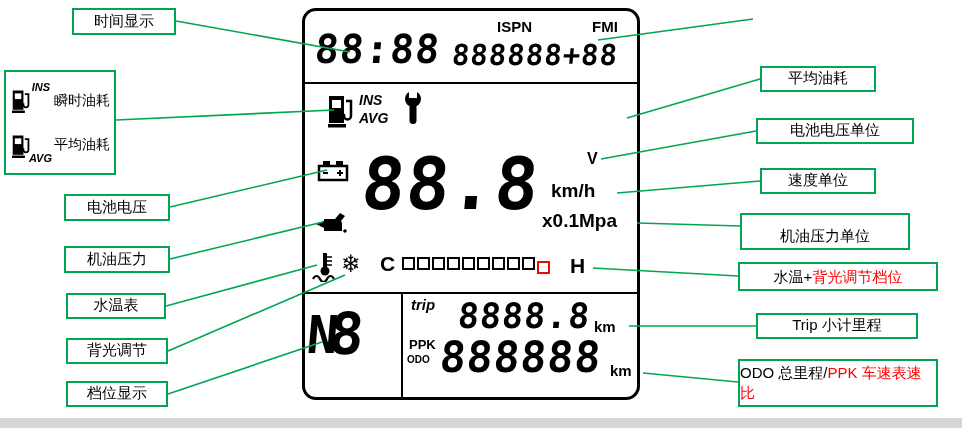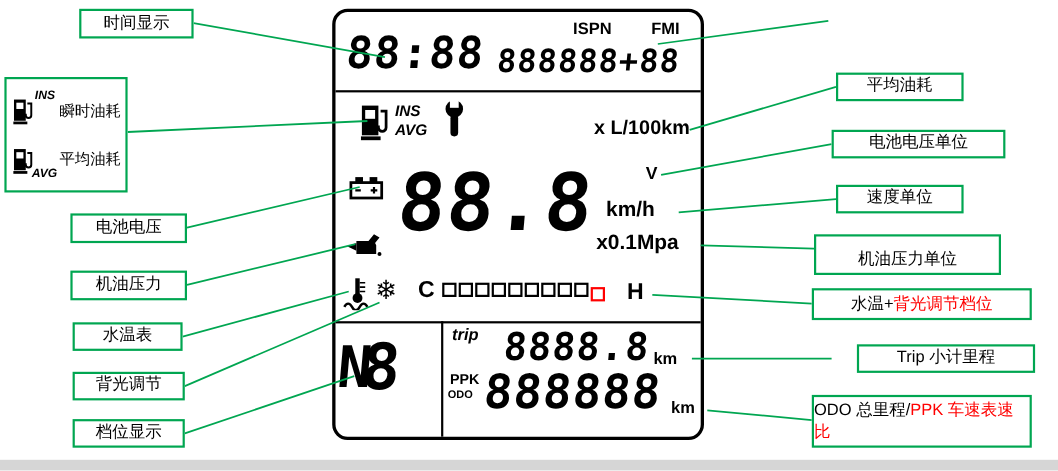--- a/index.html
+++ b/index.html
@@ -71,21 +71,21 @@
     <line x1="760" y1="181" x2="617" y2="193"></line>
     <line x1="740" y1="226" x2="637" y2="223"></line>
     <line x1="738" y1="276" x2="593" y2="268"></line>
     <line x1="756" y1="326" x2="629" y2="326"></line>
     <line x1="738" y1="382" x2="643" y2="373"></line>
   </svg>
 
   <div class="lcd-panel">
 
     <span class="abs seg" style="left:10px; top:15px; font-size:40px;">88:88</span>
-    <span class="abs lcdlbl" style="left:192px; top:7px; font-size:15px;margin-left:24px;">ISPN</span>
+    <span class="abs lcdlbl" style="left:192px; top:7px; font-size:15px;">ISPN</span>
     <span class="abs lcdlbl" style="left:287px; top:7px; font-size:15px;">FMI</span>
     <span class="abs seg" style="left:147px; top:27px; font-size:29px;">888888+88</span>
 
     <div class="hline" style="top:71px;"></div>
 
     <div class="abs lcd-pump" style="left:23px; top:81px;">
       <svg width="28" height="36" viewBox="0 0 28 36">
         <rect x="1" y="4" width="15" height="27" fill="#000"></rect>
         <rect x="4" y="8" width="9" height="8" fill="#fff"></rect>
         <rect x="0" y="32" width="18" height="3.5" fill="#000"></rect>
@@ -98,21 +98,20 @@
     </div>
 
     <span class="abs" style="left:98px; top:77px;">
       <svg width="20" height="38" viewBox="0 0 20 38">
         <circle cx="10" cy="11" r="8" fill="#000"></circle>
         <rect x="6" y="0" width="8" height="10" fill="#fff"></rect>
         <rect x="6.5" y="16" width="7" height="20" rx="3.5" fill="#000"></rect>
       </svg>
     </span>
 
-    <span class="abs lcdlbl" style="left:235px; top:95px; font-size:18px;">x L/100km</span>
 
     <span class="abs" style="left:12px; top:149px;">
       <svg width="32" height="22" viewBox="0 0 32 22">
         <rect x="2" y="6" width="28" height="14" fill="none" stroke="#000" stroke-width="2.5"></rect>
         <rect x="6" y="1" width="7" height="5" fill="#000"></rect>
         <rect x="19" y="1" width="7" height="5" fill="#000"></rect>
         <path d="M6 13 h5 M20 13 h6 M23 10 v6" stroke="#000" stroke-width="2" fill="none"></path>
       </svg>
     </span>
 
@@ -228,21 +227,21 @@
   <div class="callout" style="left:760px; top:168px; width:116px; height:26px;">
     <span>速度单位</span>
   </div>
   <div class="callout" style="left:740px; top:213px; width:170px; height:37px;">
     <span>机油压力单位</span>
   </div>
   <div class="callout" style="left:738px; top:262px; width:200px; height:29px;">
     <span>水温+</span>
       <span class="red-text">背光调节档位</span>
   </div>
-  <div class="callout" style="left:779px; top:313px; width:162px; height:26px;">
+  <div class="callout" style="left:756px; top:313px; width:162px; height:26px;">
     <span>Trip 小计里程</span>
   </div>
   <div class="callout" style="left:738px; top:359px; width:200px; height:48px; text-align:left; justify-content:flex-start;">
     <span><span>ODO 总里程/</span><span class="red-text">PPK 车速表速比</span></span>
   </div>
 
   <div class="bottom-strip"></div>
 </div>
 
 </body></html>

